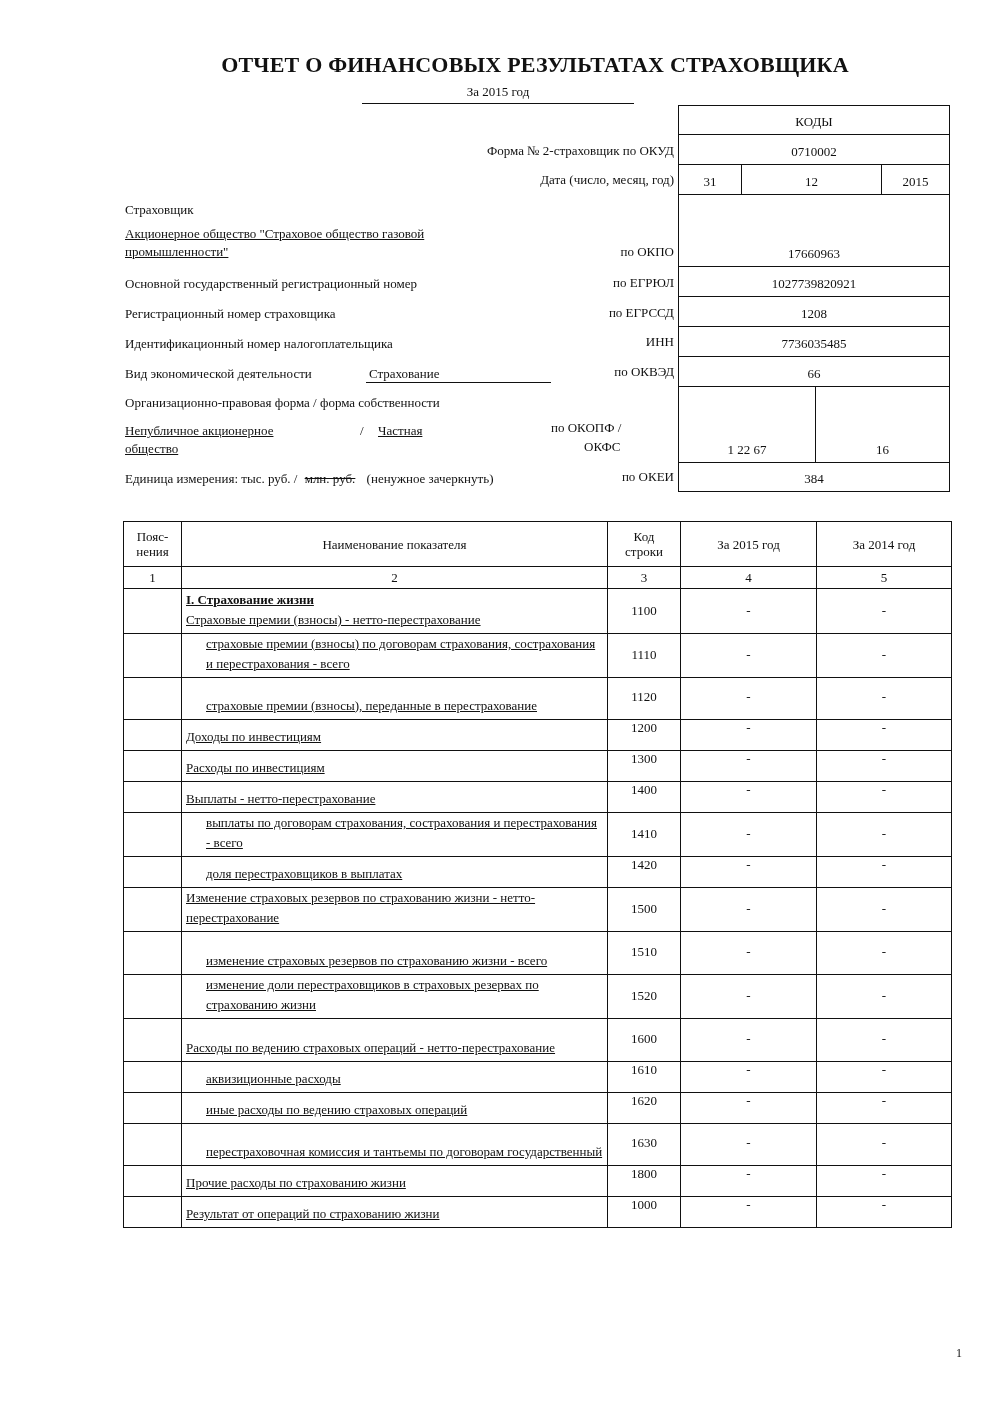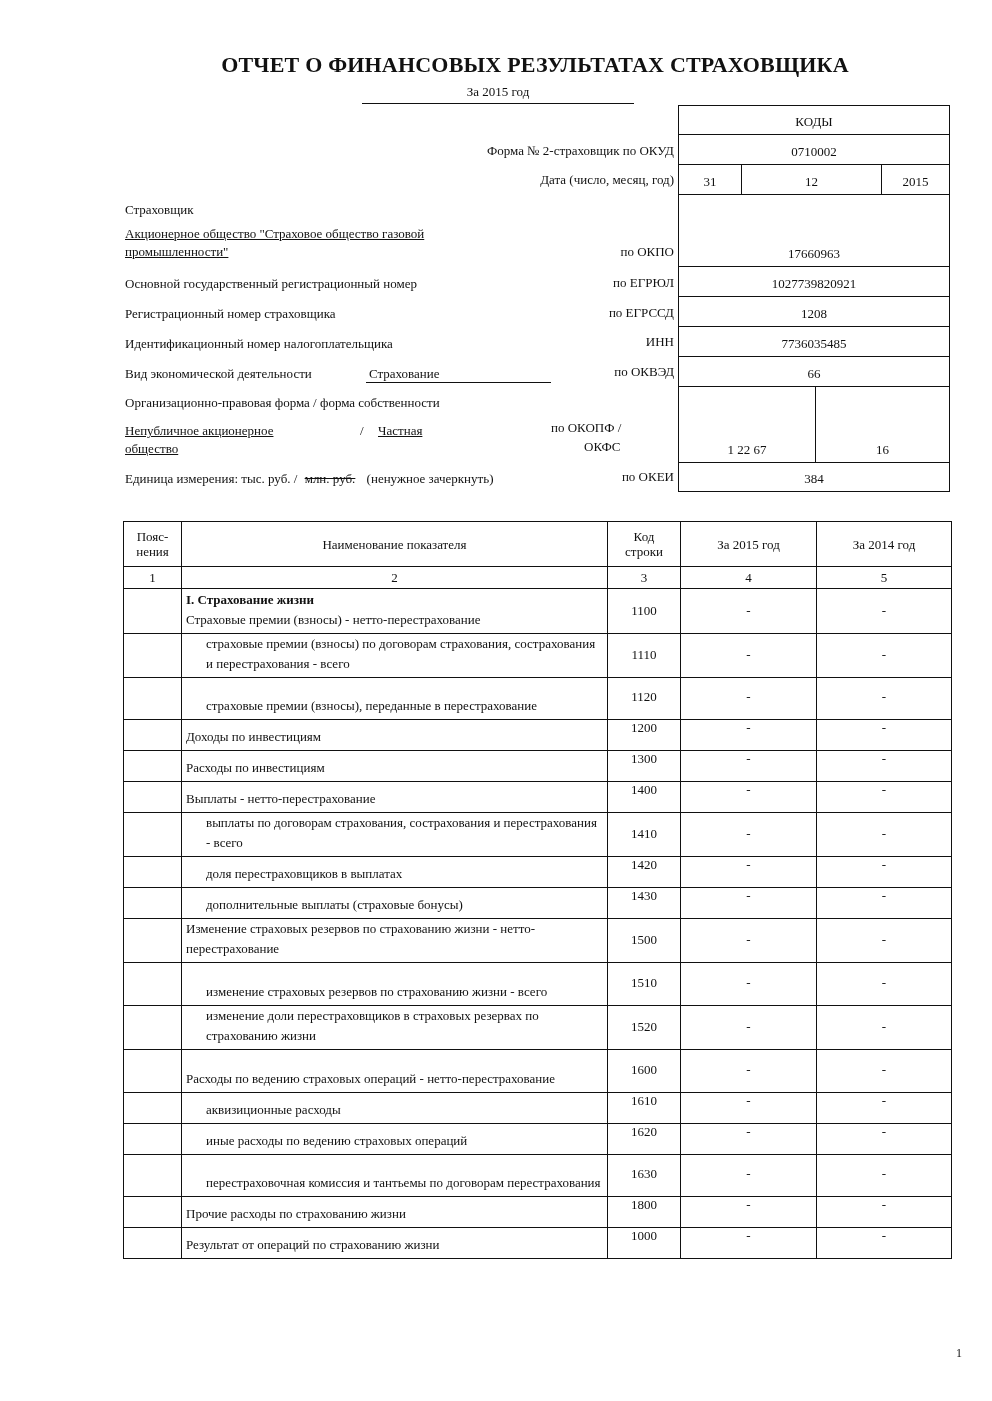--- a/index.html
+++ b/index.html
@@ -20,21 +20,21 @@
   .crow:last-child { border-bottom: none; }
   .ccell { flex: 1; display: flex; align-items: flex-end; justify-content: center; padding-bottom: 4px; box-sizing: border-box; }
   .ccell + .ccell { border-left: 1.5px solid #111; }
 
   
   table.main { position: absolute; left: 123px; top: 521px; width: 828px;
                border-collapse: collapse; font-size: 13px; table-layout: fixed; }
   table.main td, table.main th { border: 1.2px solid #111; padding: 0 4px; font-weight: normal; }
   table.main th { text-align: center; vertical-align: middle; line-height: 15px; }
   table.main td.code, table.main td.val { text-align: center; vertical-align: bottom; padding-bottom: 14px; }
-  table.main td.name { vertical-align: bottom; line-height: 20px; padding-bottom: 3px; }
+  table.main td.name { vertical-align: bottom; line-height: 20px; padding-bottom: 3px; text-decoration: underline; }
   table.main td.name.ind { padding-left: 24px; }
   .sect { font-weight: bold; display: block; }
   .pagenum { left: 956px; top: 1346px; font-size: 12px; }
 </style>
 </head>
 <body>
 
 <div class="abs title">ОТЧЕТ О ФИНАНСОВЫХ РЕЗУЛЬТАТАХ СТРАХОВЩИКА</div>
 <div class="abs subtitle">За 2015 год</div>
 
@@ -184,27 +184,20 @@
         <td class="val">-</td>
         <td class="val">-</td>
       </tr>
       <tr style="height: 22px;">
         <td></td>
         <td class="name ind"><span>доля перестраховщиков в выплатах</span></td>
         <td class="code">1420</td>
         <td class="val">-</td>
         <td class="val">-</td>
       </tr>
-      <tr style="height: 22px;">
-        <td></td>
-        <td class="name ind"><span>дополнительные выплаты (страховые бонусы)</span></td>
-        <td class="code">1430</td>
-        <td class="val">-</td>
-        <td class="val">-</td>
-      </tr>
       <tr style="height: 43px;">
         <td></td>
         <td class="name"><span>Изменение страховых резервов по страхованию жизни - нетто-перестрахование</span></td>
         <td class="code">1500</td>
         <td class="val">-</td>
         <td class="val">-</td>
       </tr>
       <tr style="height: 43px;">
         <td></td>
         <td class="name ind"><span>изменение страховых резервов по страхованию жизни - всего</span></td>
@@ -235,21 +228,21 @@
       </tr>
       <tr style="height: 22px;">
         <td></td>
         <td class="name ind"><span>иные расходы по ведению страховых операций</span></td>
         <td class="code">1620</td>
         <td class="val">-</td>
         <td class="val">-</td>
       </tr>
       <tr style="height: 42px;">
         <td></td>
-        <td class="name ind"><span>перестраховочная комиссия и тантьемы по договорам перестрахования</span></td>
+        <td class="name ind"><span>перестраховочная комиссия и тантьемы по договорам государственный</span></td>
         <td class="code">1630</td>
         <td class="val">-</td>
         <td class="val">-</td>
       </tr>
       <tr style="height: 22px;">
         <td></td>
         <td class="name"><span>Прочие расходы по страхованию жизни</span></td>
         <td class="code">1800</td>
         <td class="val">-</td>
         <td class="val">-</td>

